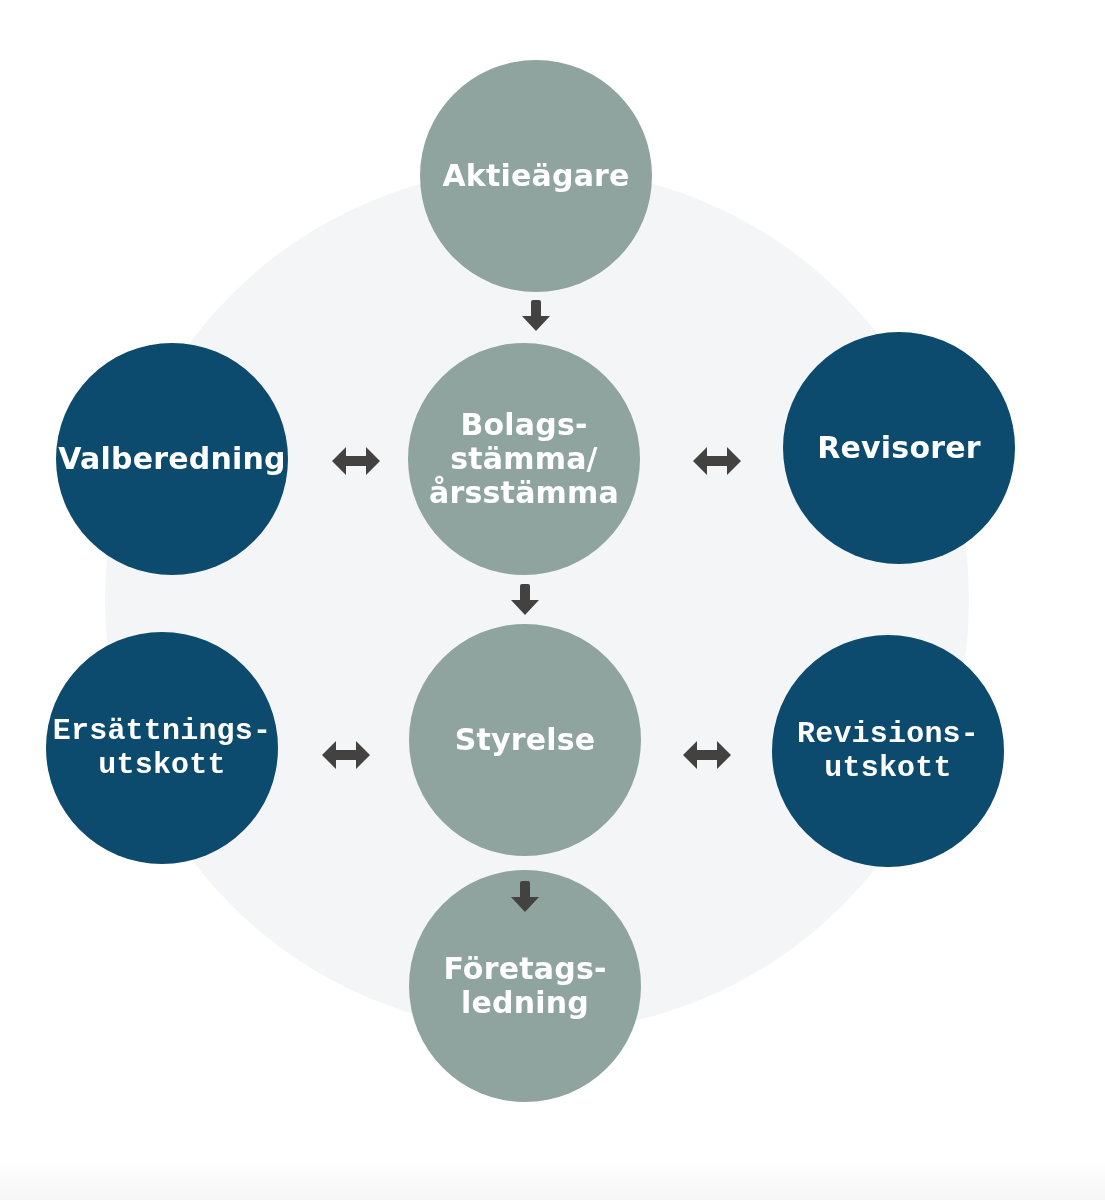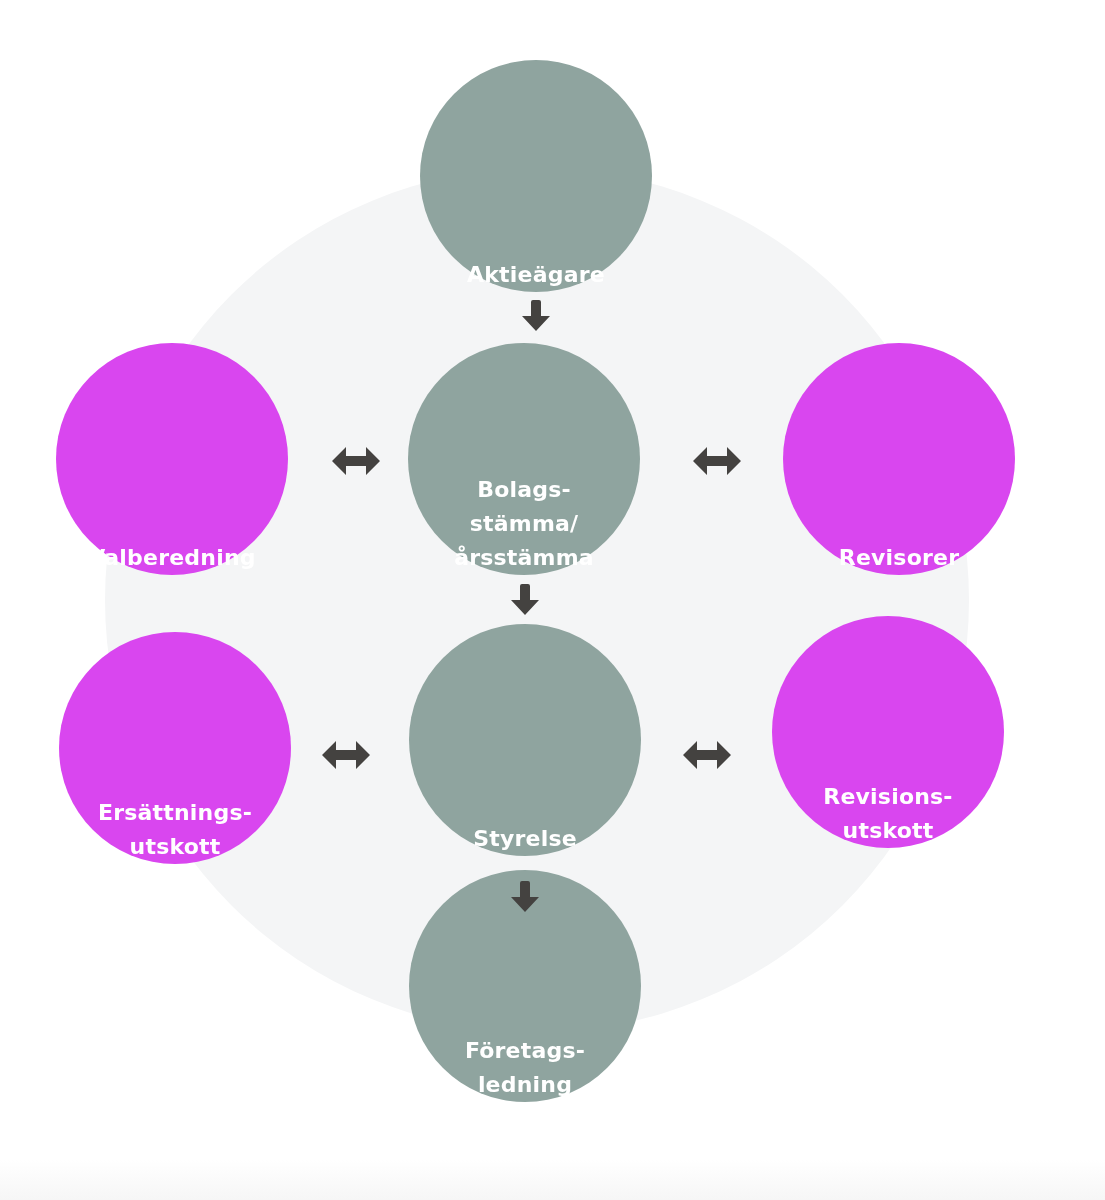--- a/index.html
+++ b/index.html
@@ -17,32 +17,32 @@
       position: absolute;
       width: 864px; height: 864px;
       left: 105px; top: 168px;
       border-radius: 50%;
       background: #f4f5f6;
     }
     .node {
       position: absolute;
       width: 232px; height: 232px;
       border-radius: 50%;
-      display: flex; align-items: flex-end; justify-content: center;
+      display: flex; align-items: center; justify-content: center;
       text-align: center;
       color: #ffffff;
       font-weight: bold;
-      font-size: 22px;
+      font-size: 30px;
       line-height: 34px;
       letter-spacing: 0.2px;
       box-sizing: border-box;
       padding: 0 10px;
     }
     .node.sage { background: #8fa49f; }
-    .node.dark { background: #d946ef; }
+    .node.dark { background: #0c4a6e; }
     .node .label { white-space: pre-line; }
     .arrow { position: absolute; }
     .arrow svg { display: block; }
   </style>
 </head>
 <body>
 
 <div class="bg-circle"></div>
 <div class="bottom-fade"></div>
 
@@ -62,30 +62,30 @@
 
 <div class="node sage" style="left:409px; top:870px;">
   <span class="label">Företags-
 ledning</span>
 </div>
 
 <div class="node dark" style="left:56px; top:343px;">
   <span class="label">Valberedning</span>
 </div>
 
-<div class="node dark" style="left:783px; top:343px;">
+<div class="node dark" style="left:783px; top:332px;">
   <span class="label">Revisorer</span>
 </div>
 
-<div class="node dark" style="left:59px; top:632px;">
+<div class="node dark" style="left:46px; top:632px;font-family:Liberation Mono, monospace;">
   <span class="label">Ersättnings-
 utskott</span>
 </div>
 
-<div class="node dark" style="left:772px; top:616px;">
+<div class="node dark" style="left:772px; top:635px;font-family:Liberation Mono, monospace;">
   <span class="label">Revisions-
 utskott</span>
 </div>
 
 <div class="arrow" style="left:521px; top:300px;">
   <svg width="30" height="32" viewBox="0 0 30 32">
       <path d="M10 2 Q10 0 12 0 L18 0 Q20 0 20 2 L20 16 L29 16 L15 31 L1 16 L10 16 Z" fill="#444240"></path>
     </svg>
 </div>
 <div class="arrow" style="left:510px; top:584px;">

